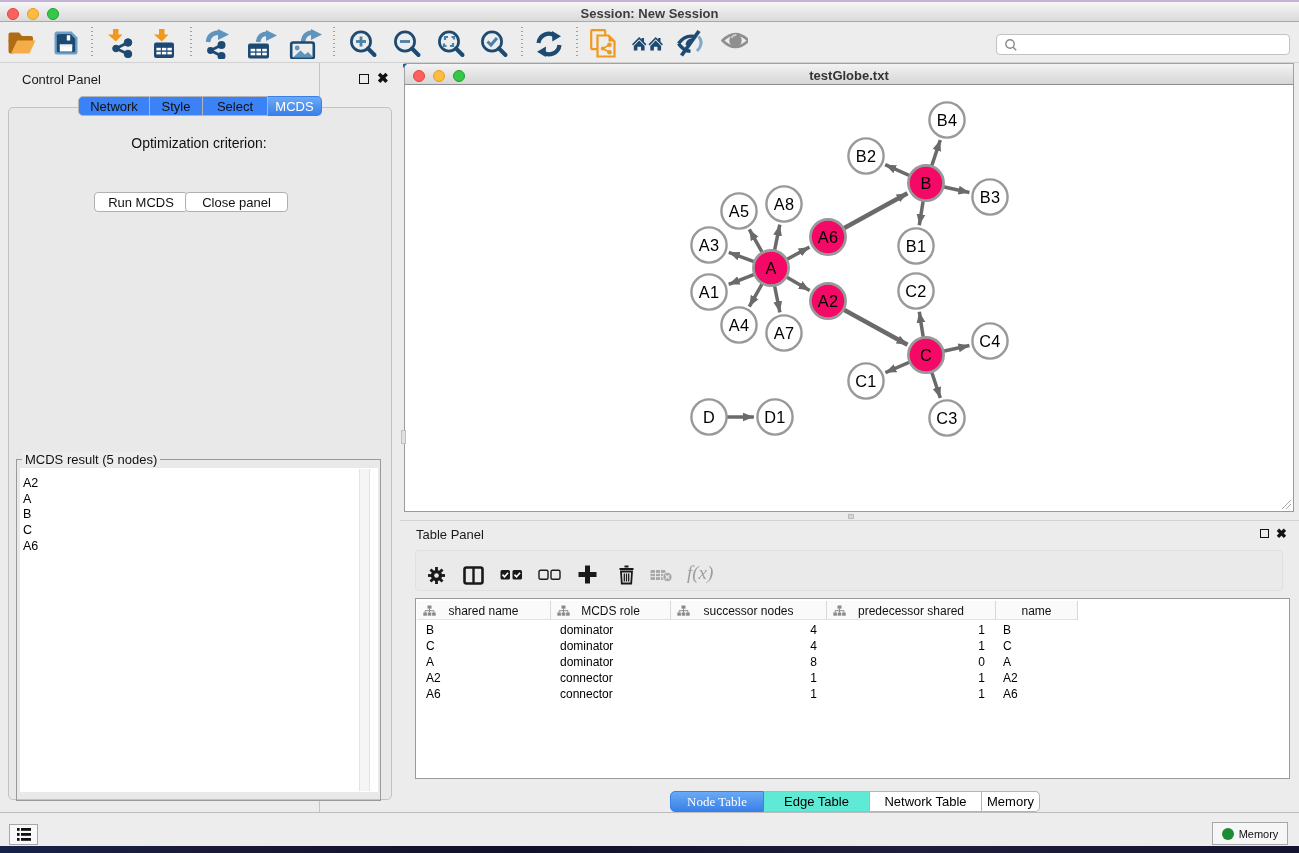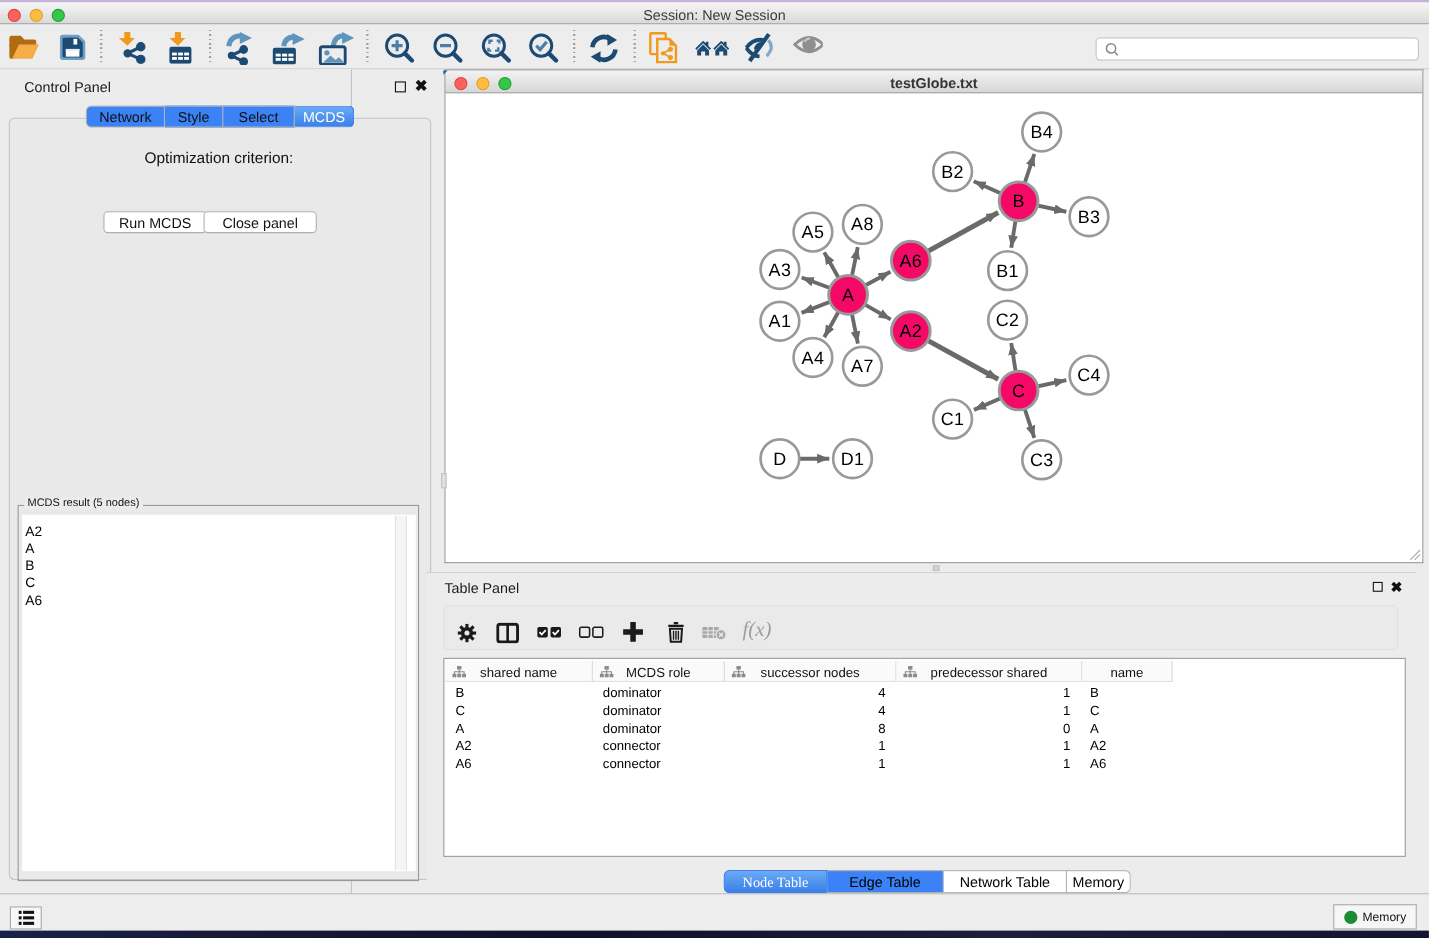--- a/index.html
+++ b/index.html
@@ -1,47 +1,47 @@
 <!DOCTYPE html>
 <html><head>
 <meta charset="utf-8">
 <style>
 * { margin:0; padding:0; box-sizing:border-box; }
 html,body { width:1299px; height:853px; overflow:hidden; background:#ececec; font-family:"Liberation Sans", sans-serif; }
 #titlebar { position:absolute; left:0; top:0; width:1299px; height:22px;
-  background:linear-gradient(#f6f6f6,#dadada); border-top:2px solid #c5b2d8; border-bottom:1px solid #a9a9a9; }
+  background:linear-gradient(#f6f6f6,#dadada); border-top:2px solid #c5b2d8; border-bottom:1px solid #a9a9a9;font-weight:bold; }
 #titlebar .title { position:absolute; left:0; right:0; top:4px; text-align:center; font-size:13px; color:#3c3c3c; }
 .tl { position:absolute; top:6px; width:12px; height:12px; border-radius:50%; }
 #toolbar { position:absolute; left:0; top:23px; width:1299px; height:40px; background:#ededed; border-bottom:1px solid #d2d2d2; }
 .tsep { position:absolute; top:4px; height:31px; width:2px; background:repeating-linear-gradient(to bottom,#9f9f9f 0 1.5px,transparent 1.5px 4px); }
 .ticon { position:absolute; }
 #searchbox { position:absolute; left:996px; top:11px; width:294px; height:21px; background:#fff; border:1px solid #c2c2c2; border-radius:4px; }
 #leftpanel { position:absolute; left:0; top:63px; width:320px; height:749px; background:#ececec; border-right:1px solid #c4c4c4; }
 #leftpanel .hdr { position:absolute; left:22px; top:9px; font-size:13px; color:#1a1a1a; }
 #cpbox { position:absolute; left:8px; top:44px; width:384px; height:693px; background:#e9e9e9; border:1px solid #c3c3c3; border-radius:5px; }
 .seg { position:absolute; display:flex; font-size:13px; }
 .seg .s { background:#3b82f6; border:1px solid #b4b4b4; border-left:none; color:#111; display:flex; align-items:center; justify-content:center; }
 .seg .s:first-child { border-left:1px solid #b4b4b4; border-radius:5px 0 0 5px; }
 .seg .s:last-child { border-radius:0 5px 5px 0; }
 .seg .sel { background:linear-gradient(#6aaaf6,#3a80e8); color:#fff; border-color:#3a80e8; }
 #optlabel { position:absolute; left:0; width:398px; top:72px; text-align:center; font-size:14px; color:#111; }
 #dropdown { position:absolute; left:43px; top:94px; width:312px; height:23px; background:#fff; border:1px solid #b2b2b2; border-radius:5px; }
 #dropdown .txt { position:absolute; left:12px; top:3px; font-size:14px; color:#111; }
 #dropdown .step { position:absolute; right:-1px; top:-1px; width:19px; height:23px; border-radius:0 5px 5px 0; background:linear-gradient(#6aaaf6,#3a80e8); }
 .btn { position:absolute; height:20px; background:#ffffff; border:1px solid #b0b0b0; border-radius:4px; font-size:13px; color:#111; display:flex; align-items:center; justify-content:center; }
 #mcdsgroup { position:absolute; left:16px; top:396px; width:365px; height:342px; border:1px solid #9a9a9a; }
-#mcdsgroup .gtitle { position:absolute; left:5px; top:-8px; background:#ececec; padding:0 3px; font-size:10px; color:#111; }
+#mcdsgroup .gtitle { position:absolute; left:5px; top:-8px; background:#ececec; padding:0 3px; font-size:13px; color:#111; }
 #mcdslist { position:absolute; left:3px; top:8px; width:358px; height:324px; background:#fff; font-size:12.5px; color:#000; padding-top:8px; }
 #mcdslist .row { height:15.7px; line-height:15.7px; padding-left:3px; }
 #mcdssb { position:absolute; right:10px; top:9px; width:11px; height:322px; background:#f5f5f5; border-left:1px solid #e3e3e3; border-right:1px solid #e3e3e3; }
 #netwin { position:absolute; left:404px; top:63px; width:890px; height:449px; }
 #nettb { position:absolute; left:0; top:0; width:890px; height:22px; background:linear-gradient(#f3f3f3,#d6d6d6); border:1px solid #a2a2a2; border-bottom:1px solid #8e8e8e; }
 #nettb .title { position:absolute; left:0; right:0; top:4px; text-align:center; font-size:13px; font-weight:700; color:#333; }
 #netcanvas { position:absolute; left:0; top:22px; width:890px; height:427px; background:#fff; border:1px solid #9a9a9a; border-top:none; }
-#tablepanel { position:absolute; left:388px; top:520px; width:899px; height:292px; background:#ececec; border-top:1px solid #d2d2d2; }
+#tablepanel { position:absolute; left:400px; top:520px; width:899px; height:292px; background:#ececec; border-top:1px solid #d2d2d2; }
 #tablepanel .hdr { position:absolute; left:16px; top:6px; font-size:13px; color:#1a1a1a; }
 #ttoolbar { position:absolute; left:15px; top:29px; width:868px; height:41px; background:#eaeaea; border:1px solid #e0e0e0; border-radius:4px; }
 #dtable { position:absolute; left:15px; top:77px; width:875px; height:181px; background:#fff; border:1px solid #9a9a9a; font-size:12px; }
 .th { position:absolute; top:2px; height:19px; background:#fafafa; border-right:1px solid #d8d8d8; border-bottom:1px solid #e2e2e2; }
 .th .lbl { position:absolute; top:3px; width:100%; text-align:center; color:#111; }
 .trow { position:absolute; height:16px; line-height:16px; color:#000; }
 #btabs { position:absolute; display:flex; left:270px; top:270px; font-size:13px; }
 #btabs .s { height:21px; display:flex; align-items:center; justify-content:center; }
 #statusbar { position:absolute; left:0; top:812px; width:1299px; height:34px; background:#ededed; border-top:1px solid #bcbcbc; }
 #desktop { position:absolute; left:0; top:846px; width:1299px; height:7px; background:linear-gradient(90deg,#16224a,#1a1a38 15%,#10102a 40%,#1e1e3c 70%,#141430); }
@@ -440,21 +440,21 @@
       <div class="trow" style="left:410px;top:71px;width:159px;text-align:right;">1</div>
       <div class="trow" style="left:587px;top:71px;">A2</div>
       <div class="trow" style="left:10px;top:87px;">A6</div>
       <div class="trow" style="left:144px;top:87px;">connector</div>
       <div class="trow" style="left:254px;top:87px;width:147px;text-align:right;">1</div>
       <div class="trow" style="left:410px;top:87px;width:159px;text-align:right;">1</div>
       <div class="trow" style="left:587px;top:87px;">A6</div>
     </div>
   <div id="btabs">
     <div class="s" style="width:94px;background:linear-gradient(#6aaaf6,#3a80e8);color:#fff;border:1px solid #3a80e8;border-radius:5px 0 0 5px;font-family:Liberation Serif, serif;">Node Table</div>
-    <div class="s" style="width:106px;background:#3b82f6;border:1px solid #b4b4b4;border-left:none;">Edge Table</div>
+    <div class="s" style="width:106px;background:#5eead4;border:1px solid #b4b4b4;border-left:none;">Edge Table</div>
     <div class="s" style="width:112px;background:#fff;border:1px solid #b4b4b4;border-left:none;">Network Table</div>
     <div class="s" style="width:58px;background:#fff;border:1px solid #b4b4b4;border-left:none;border-radius:0 5px 5px 0;">Memory</div>
   </div>
 </div>
 
 <div id="statusbar">
   <div id="listbtn">
     <svg width="27" height="19" viewBox="0 0 27 19">
       <g fill="#111">
           <rect x="7" y="3" width="2.6" height="2.8"></rect>

